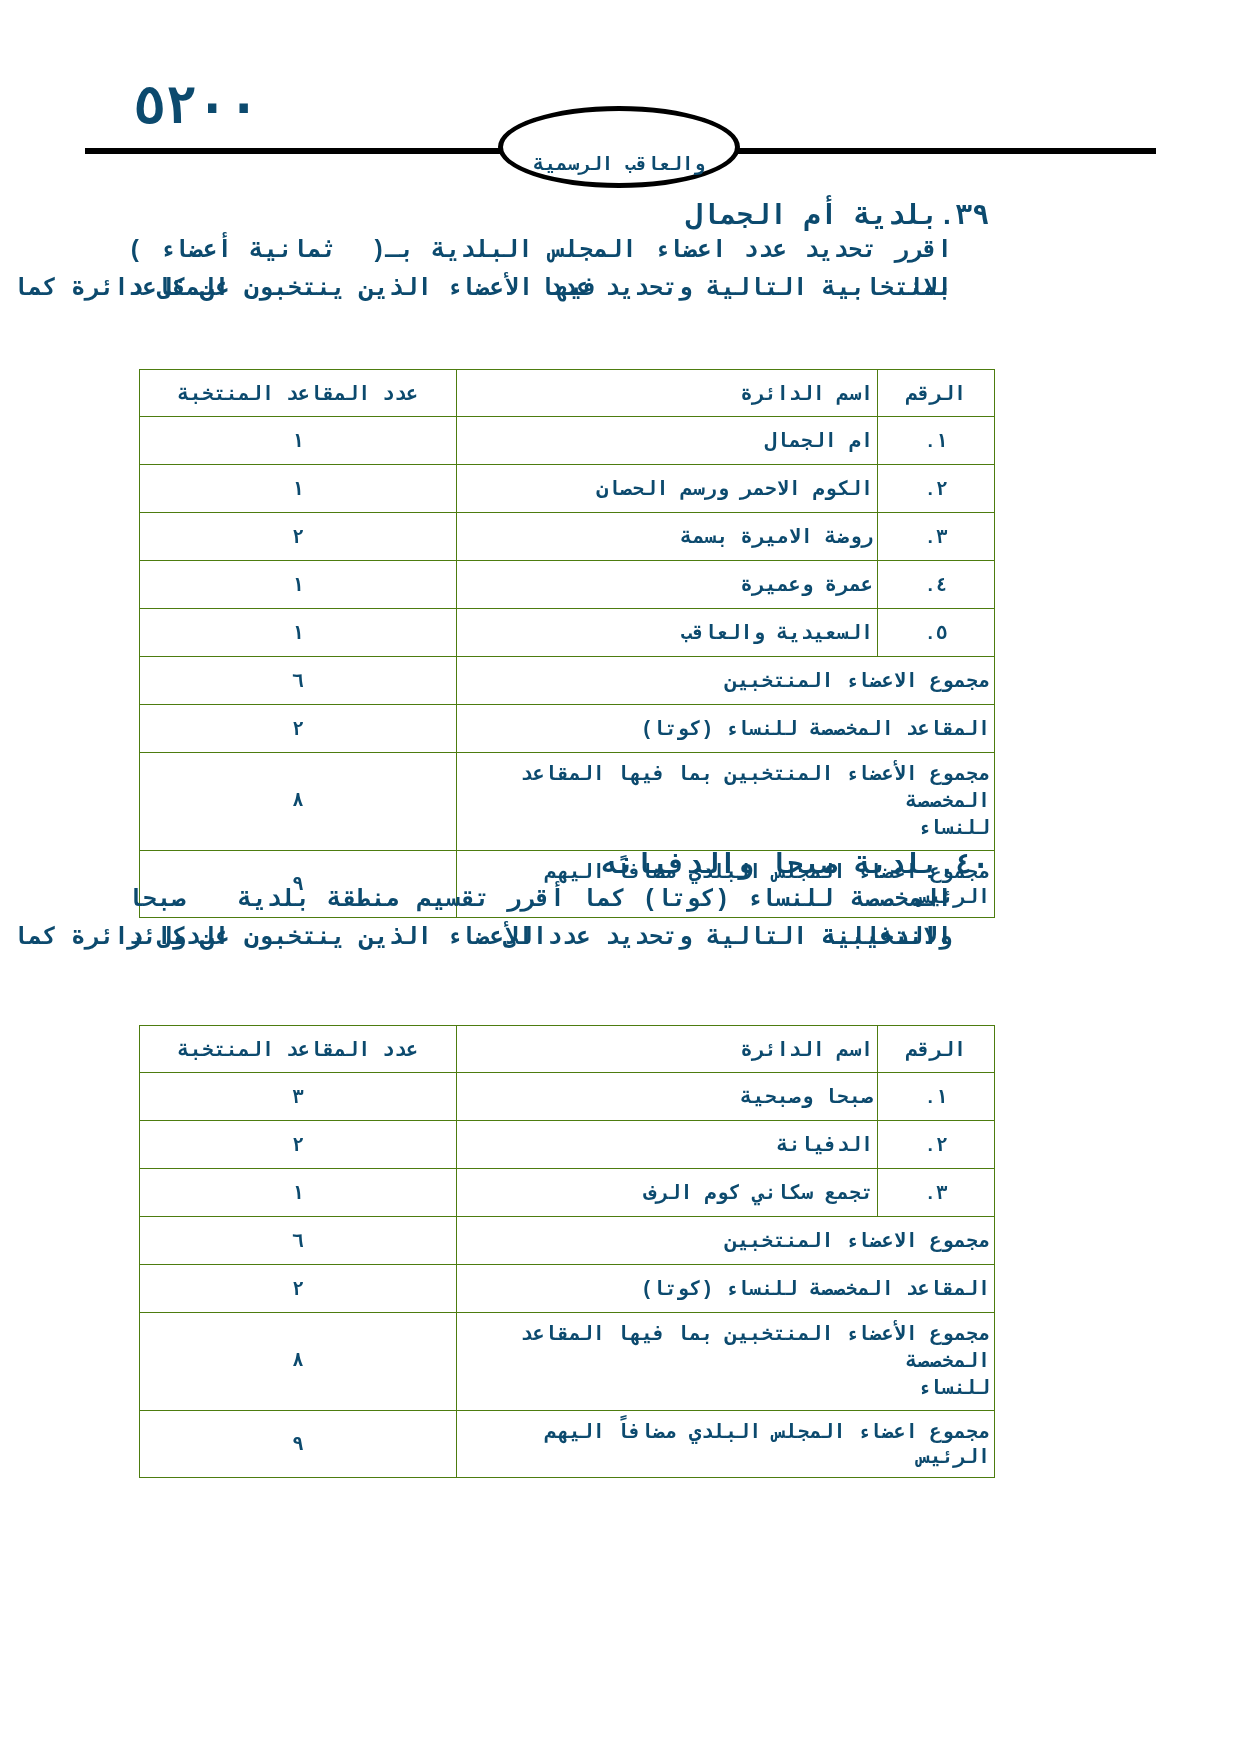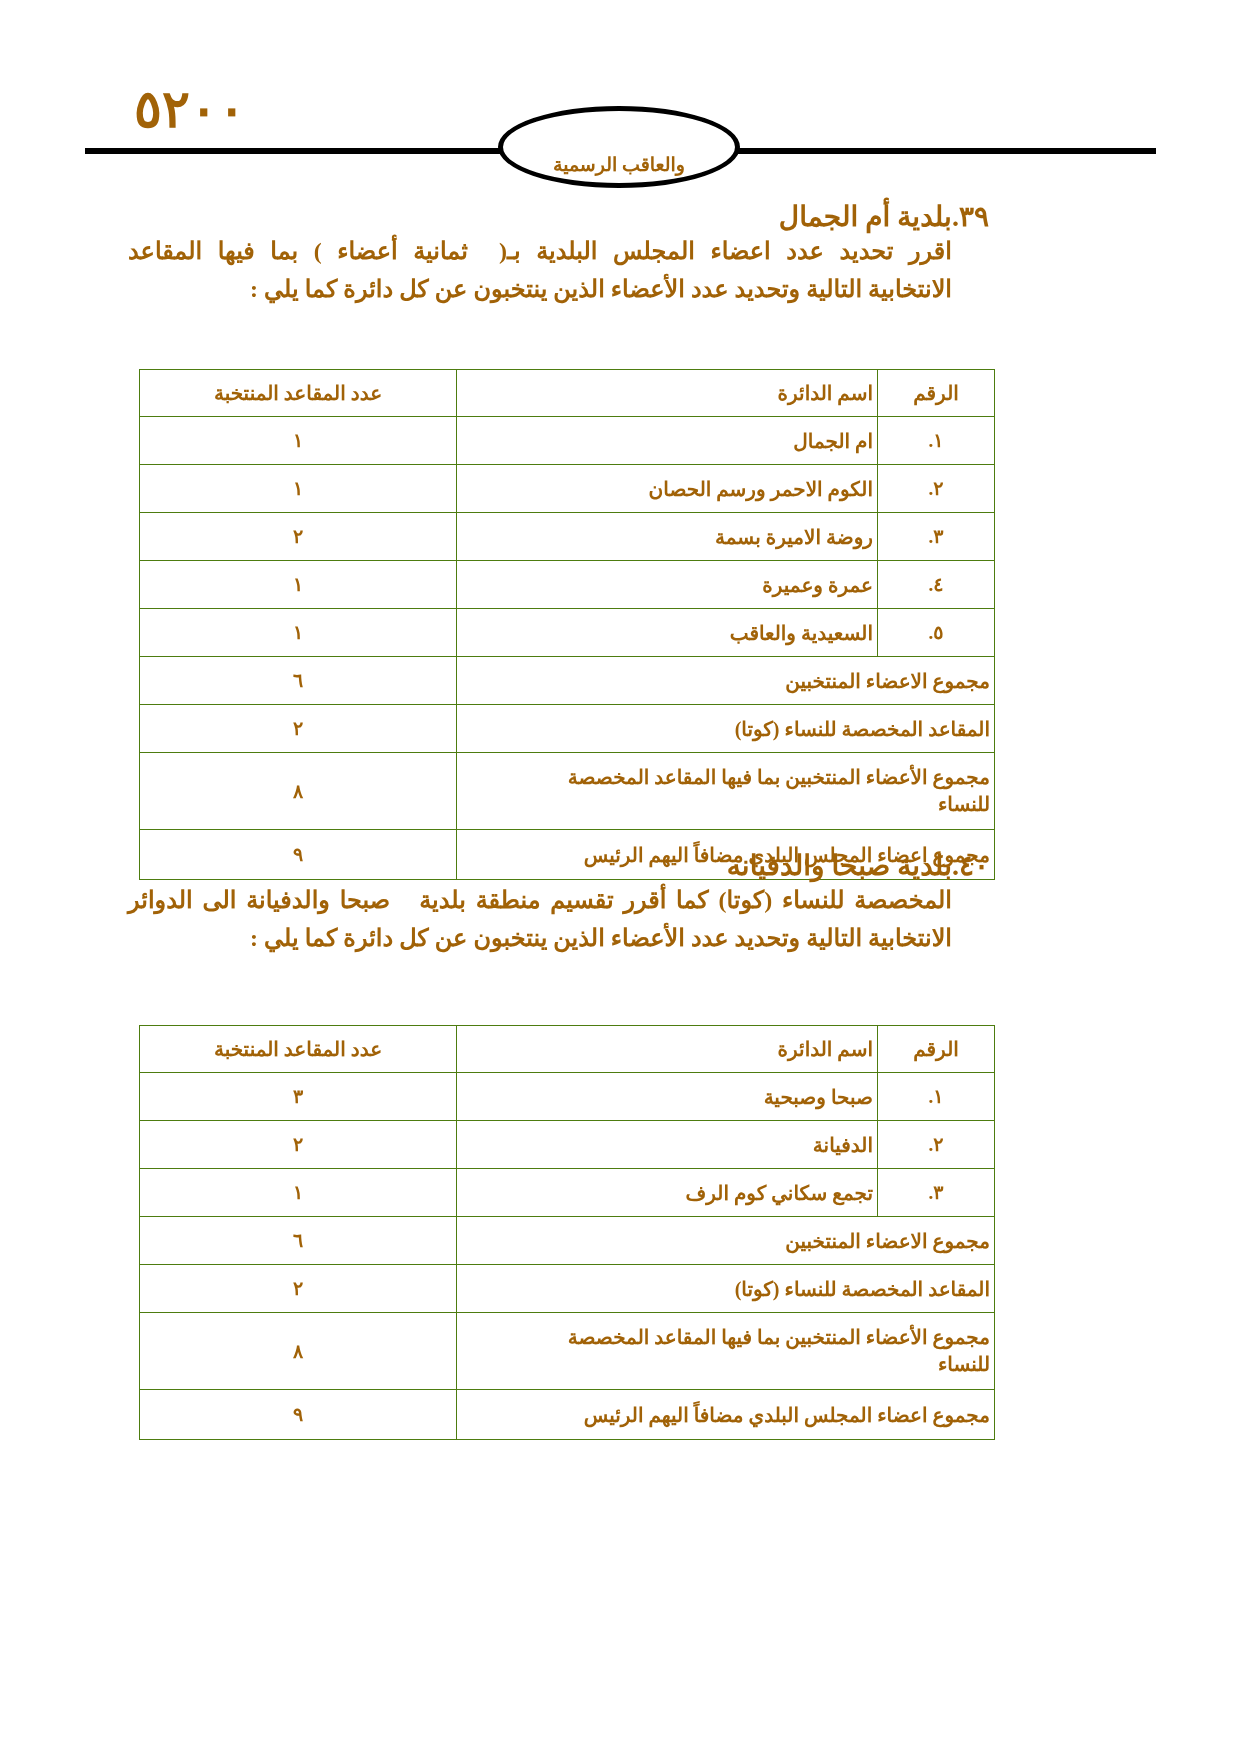--- a/index.html
+++ b/index.html
@@ -5,23 +5,23 @@
   html, body {
     margin: 0;
     padding: 0;
     background: #ffffff;
   }
   .page {
     position: relative;
     width: 1241px;
     height: 1755px;
     background: #ffffff;
-    font-family: Liberation Serif, serif;
+    font-family: Liberation Mono, monospace;
     font-weight: bold;
-    color: #a16207;
+    color: #0c4a6e;
     overflow: hidden;
     direction: rtl;
   }
   
   .pagenum {
     position: absolute;
     left: 134px;
     top: 84px;
     font-size: 52px;
     letter-spacing: 5px;

